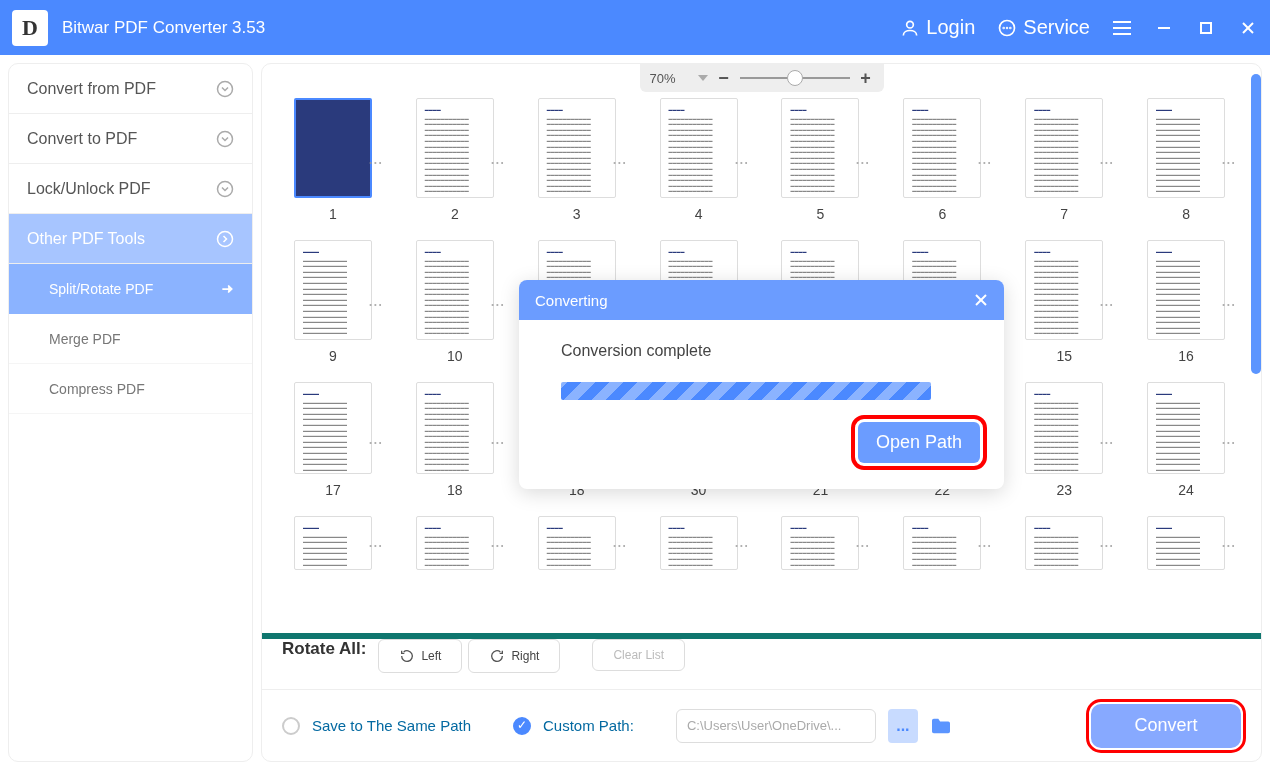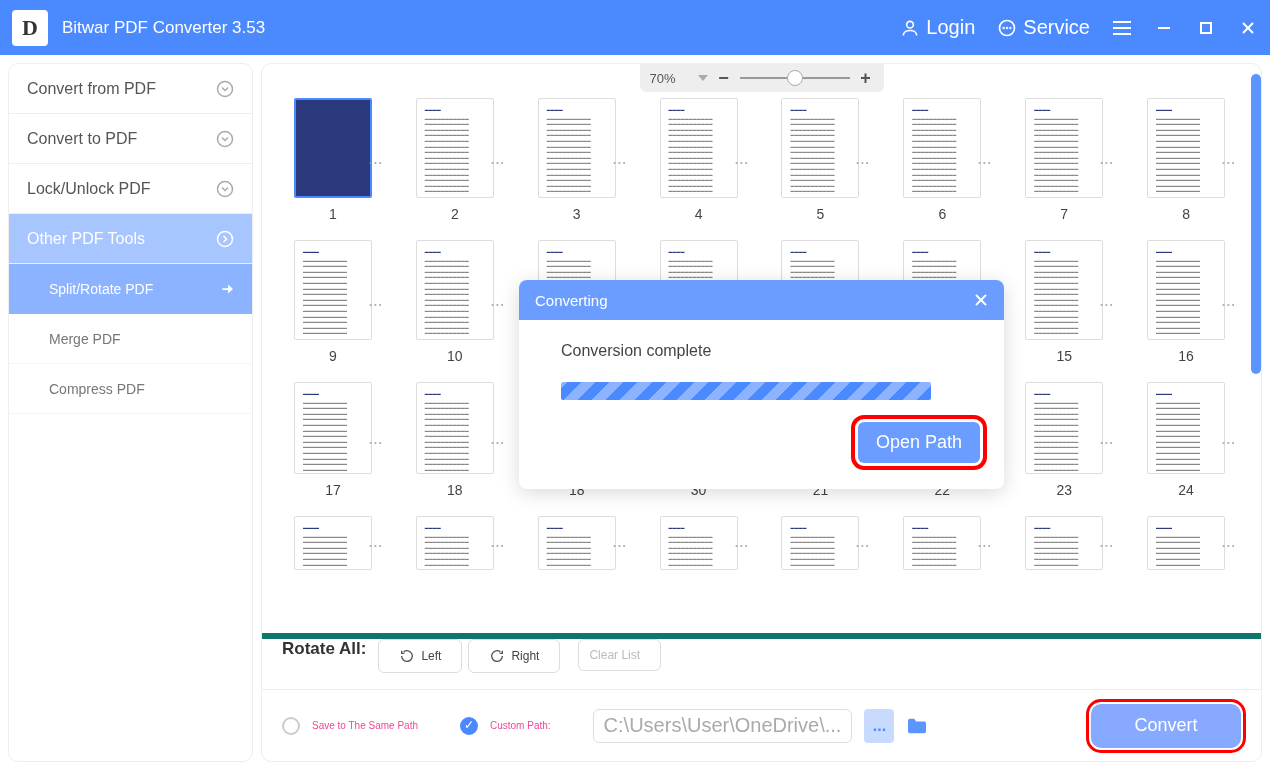--- a/index.html
+++ b/index.html
@@ -45,28 +45,28 @@
 .thumb-page { width: 78px; height: 100px; background: #fff; border: 1px solid #ddd; border-radius: 2px; padding: 8px; font-size: 4px; color: #888; overflow: hidden; line-height: 1.4; }
 .thumb-page.selected { border: 2px solid #4b89ff; }
 .thumb-page.blue { background: #2a3a7c; }
 .thumb-dots { font-size: 14px; color: #999; writing-mode: vertical-rl; letter-spacing: -6px; line-height: 0; }
 .thumb-num { font-size: 14px; color: #444; }
 
 
 .rotate-bar { height: 56px; border-top: 6px solid #0f766e; display: flex; align-items: flex-start; padding: 0 20px; gap: 6px; }
 .rotate-bar .lbl { font-size: 17px; font-weight: 600; color: #333; margin-right: 6px; }
 .rotate-bar .btn { padding: 8px 20px; border: 1px solid #ddd; border-radius: 6px; font-size: 12px; color: #444; cursor: pointer; display: flex; align-items: center; gap: 6px; }
-.rotate-bar .btn.clear { color: #bbb; margin-left: 12px; padding-left: 10px; }
+.rotate-bar .btn.clear { color: #bbb; margin-left: 26px; }
 
 .path-bar { height: 72px; border-top: 1px solid #eee; display: flex; align-items: center; padding: 0 20px; gap: 12px; }
 .path-bar .radio { width: 18px; height: 18px; border: 2px solid #ccc; border-radius: 50%; }
 .path-bar .radio.checked { border-color: #4b89ff; background: #4b89ff; position: relative; }
 .path-bar .radio.checked::after { content: '✓'; position: absolute; color: #fff; font-size: 12px; top: -1px; left: 2px; }
-.path-bar .radio-lbl { font-size: 10px; color: #ec4899; margin-right: 30px; }
-.path-bar .path-input { border: 1px solid #ddd; border-radius: 6px; height: 34px; flex: 0 0 200px; display: flex; align-items: center; padding: 0 10px; color: #aaa; font-size: 20px; }
+.path-bar .radio-lbl { font-size: 15px; color: #0369a1; margin-right: 30px; }
+.path-bar .path-input { border: 1px solid #ddd; border-radius: 6px; height: 34px; flex: 0 0 200px; display: flex; align-items: center; padding: 0 10px; color: #aaa; font-size: 13px; }
 .path-bar .path-browse { width: 30px; height: 34px; background: #c8dbff; border-radius: 4px; display: flex; align-items: center; justify-content: center; color: #4b89ff; font-weight: bold; cursor: pointer; }
 .path-bar .folder-icon { cursor: pointer; }
 .path-bar .convert-btn { margin-left: auto; width: 150px; height: 44px; background: #87a9ff; border-radius: 10px; color: #fff; font-size: 18px; cursor: pointer; outline: 3px solid #ff0000; outline-offset: 2px; display: flex; align-items: center; justify-content: center; }
 
 
 .modal-overlay { position: absolute; inset: 0; display: flex; align-items: center; justify-content: center; z-index: 100; pointer-events: none; }
 .modal { width: 485px; background: #fff; border-radius: 8px; overflow: visible; box-shadow: 0 4px 20px rgba(0,0,0,.15); pointer-events: auto; position: relative; top: -28px; }
 .modal-header { height: 40px; background: #6b9cff; display: flex; align-items: center; padding: 0 16px; color: #fff; font-size: 15px; justify-content: space-between; border-top-left-radius: 8px; border-top-right-radius: 8px; }
 .modal-body { padding: 22px 42px 22px 42px; }
 .modal-body .msg { font-size: 16px; color: #444; margin-bottom: 22px; }

